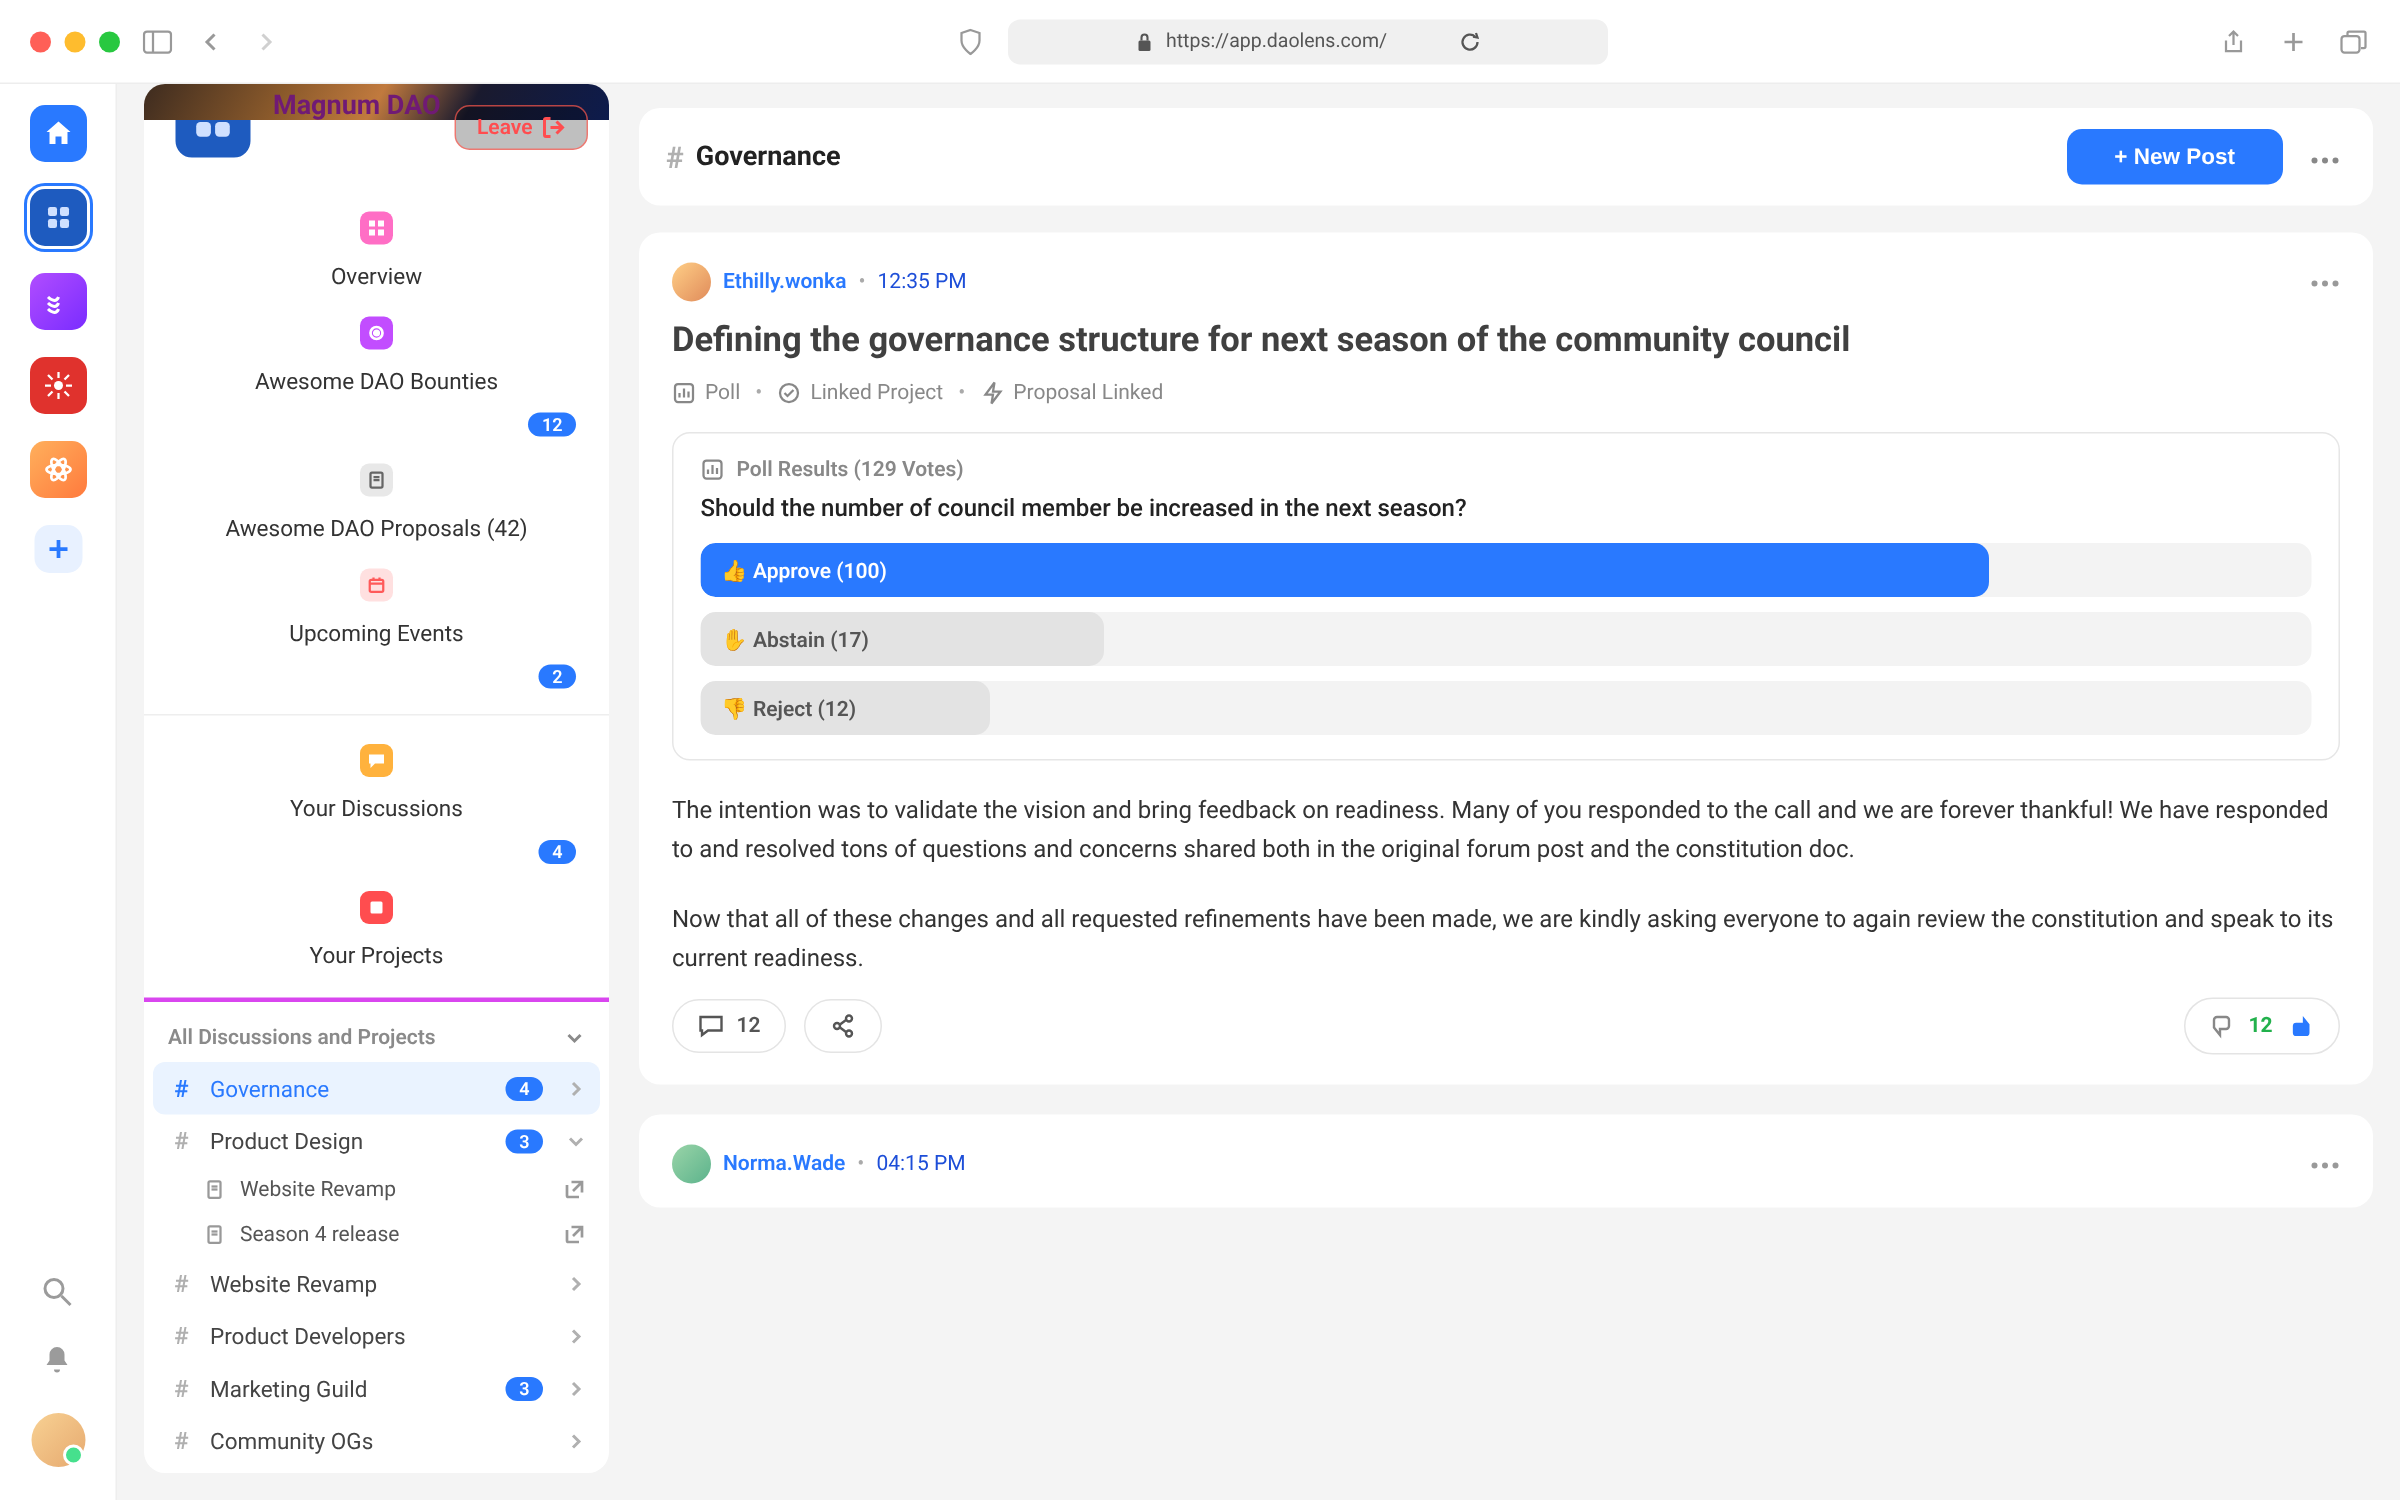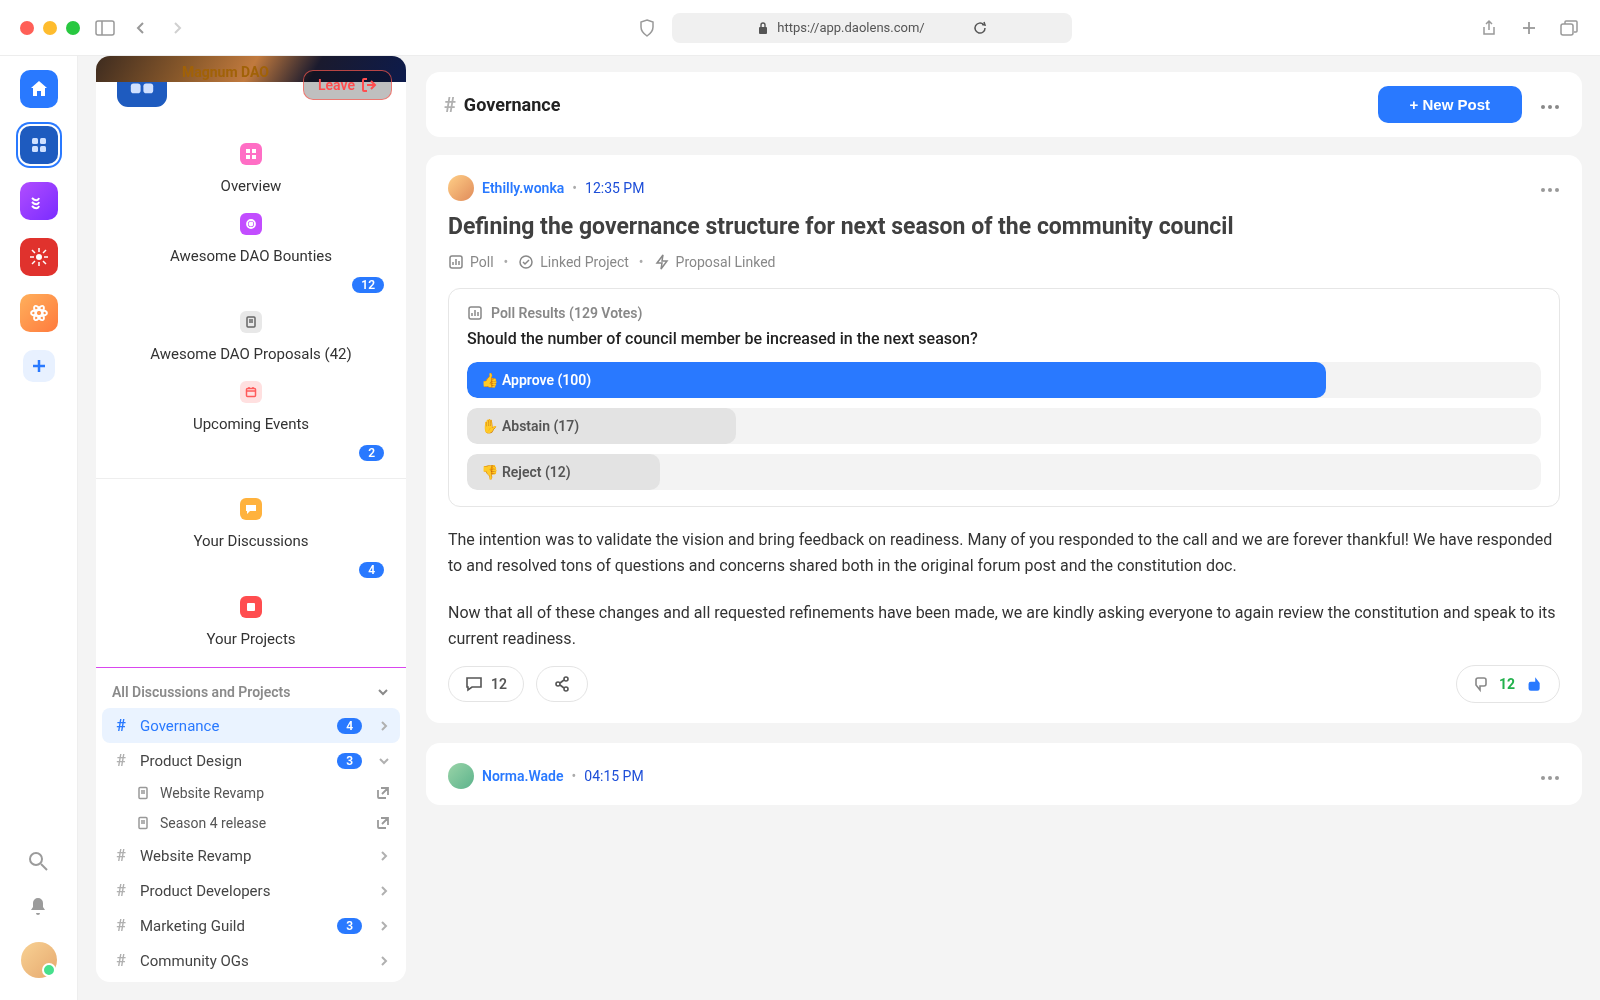--- a/index.html
+++ b/index.html
@@ -121,39 +121,39 @@
     padding: 0 18px;
     margin-top:-28px;
   }
   .dao-logo {
     width:56px; height:56px; border-radius:14px;
     background:#1e5bbf;
     display:flex; align-items:center; justify-content:center;
     border: 3px solid #fff;
   }
   .dao-logo svg { color:#fff; }
-  .dao-name { font-size:14px; font-weight:700; color:#a16207;  transform:translateY(-10px);}
+  .dao-name { font-size:18px; font-weight:700; color:#701a75;  transform:translateY(-10px);}
   .nav-list { padding: 24px 14px 8px 14px; border-bottom:1px solid #eee;}
   .nav-item {
     display:flex; align-items:center; gap:12px;
     padding: 9px 8px; border-radius:8px;
     font-size:15px; color:#333; cursor:pointer;flex-direction:column;
   }
   .nav-item .icon-sq {
     width:22px; height:22px; border-radius:6px;
     display:flex; align-items:center; justify-content:center;
     font-size:12px; color:#fff;
   }
   .badge {
     margin-left:auto;
     background:#2979ff; color:#fff;
     border-radius: 10px;
     padding: 1px 9px; font-size:12px; font-weight:600;
   }
-  .section2 { padding: 10px 14px; border-bottom:1px solid #d946ef;}
+  .section2 { padding: 10px 14px; border-bottom:3px solid #d946ef;}
   .section3 { padding: 8px 6px 4px 6px; }
   .sec-header {
     display:flex; align-items:center;
     padding: 8px 10px; color:#8a8a8a; font-size:14px; font-weight:600;
     cursor:pointer;
   }
   .chan {
     display:flex; align-items:center; gap:10px;
     padding: 8px 10px; border-radius:8px;
     font-size:15px; color:#444; cursor:pointer;

